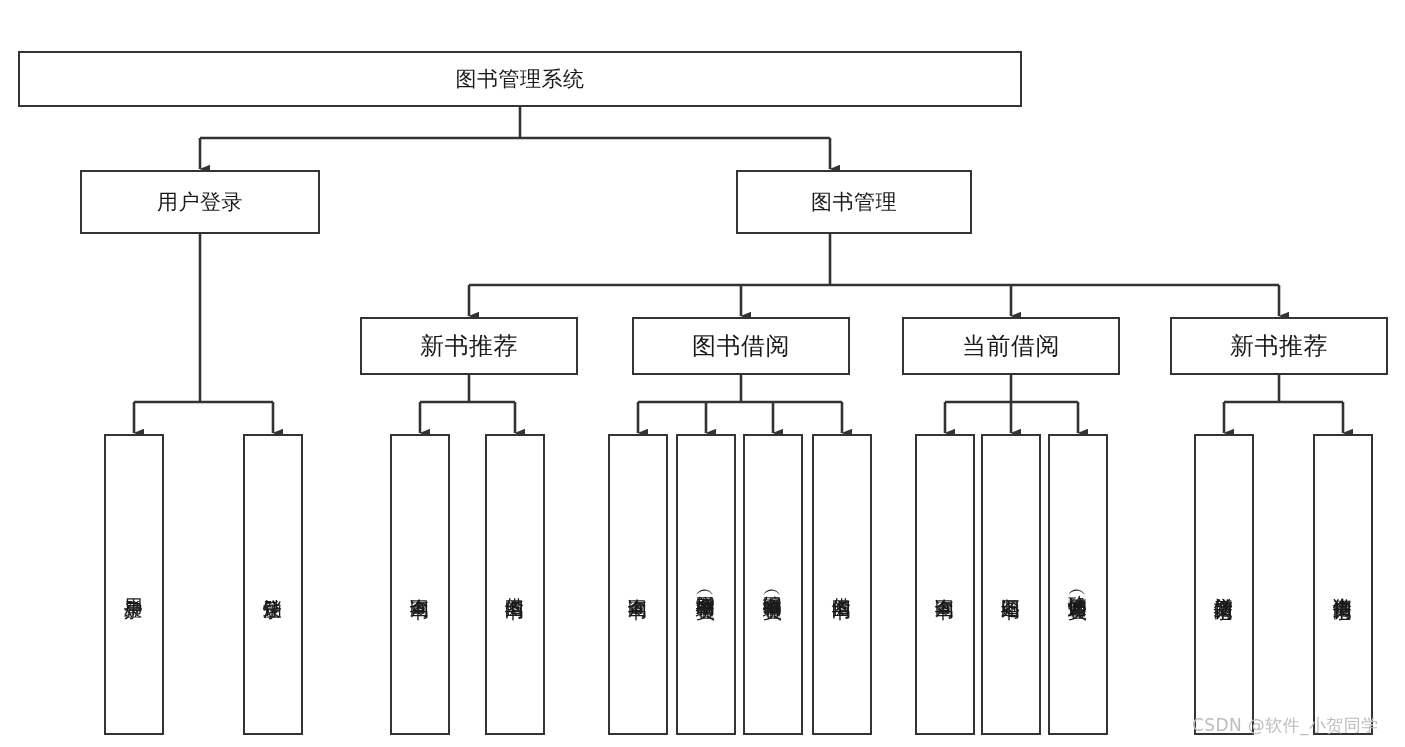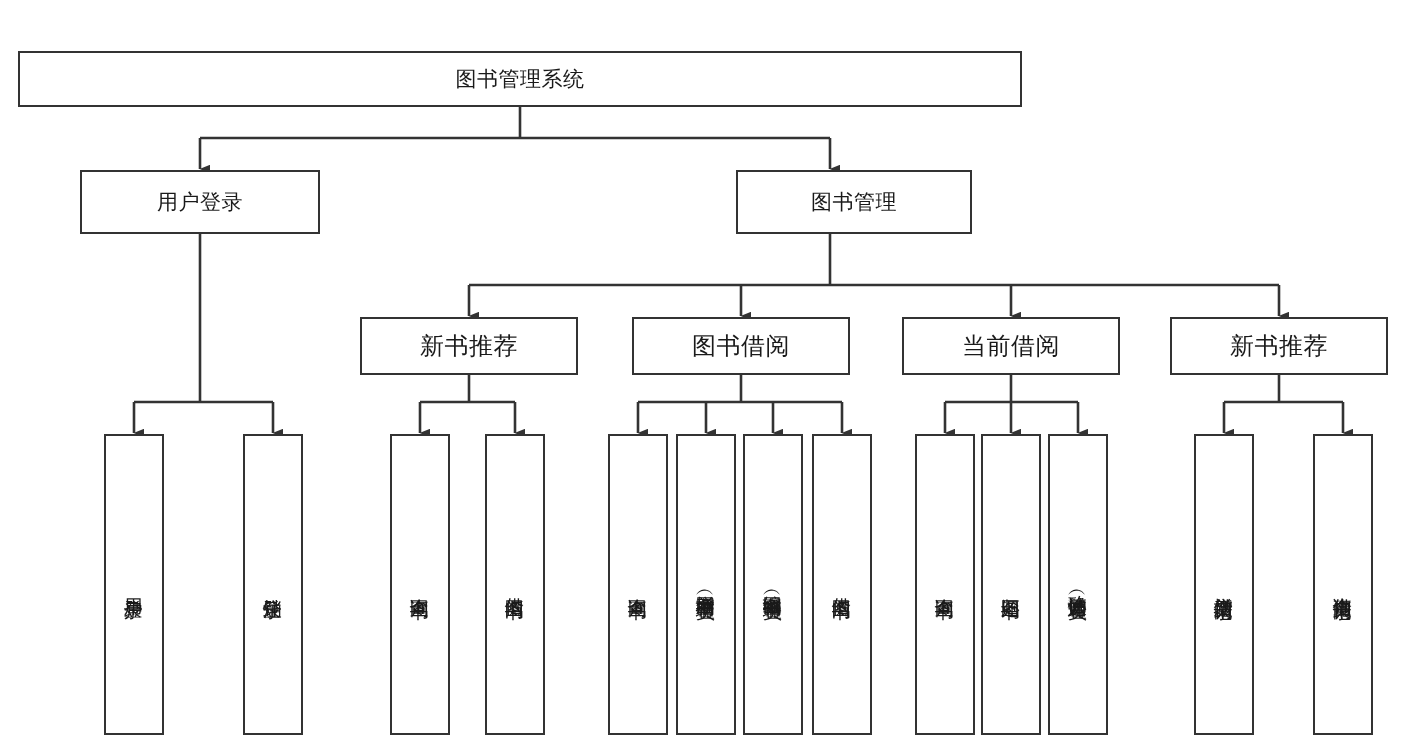--- a/index.html
+++ b/index.html
@@ -165,14 +165,15 @@
         <span class="node-label">确认归还（管理员）</span>
       </div>
       <div class="node-box level4 vertical" style="left: 1194px; top: 434px; width: 60px; height: 301px;">
         <span class="node-label">新增借阅记录</span>
       </div>
       <div class="node-box level4 vertical" style="left: 1313px; top: 434px; width: 60px; height: 301px;">
         <span class="node-label">查询借阅记录</span>
       </div>
     </div>
 
+  <div class="watermark" style="left:1192px; top:714px;">CSDN @软件_小贺同学</div>
 
 </div>
 
 </body></html>

